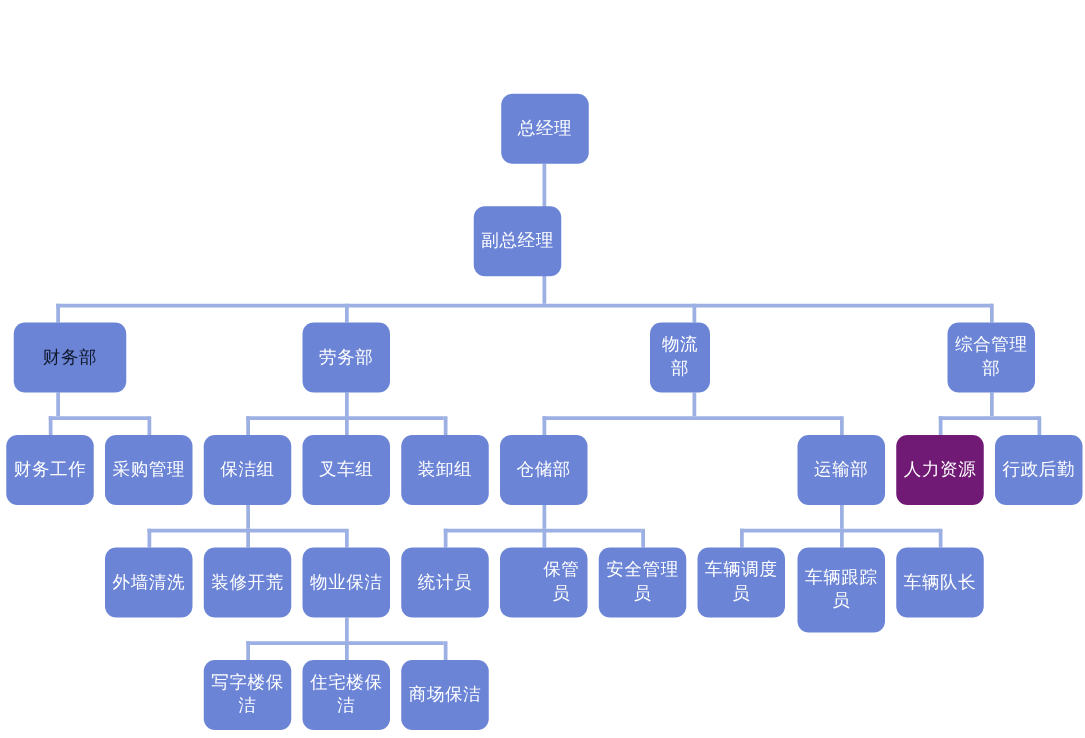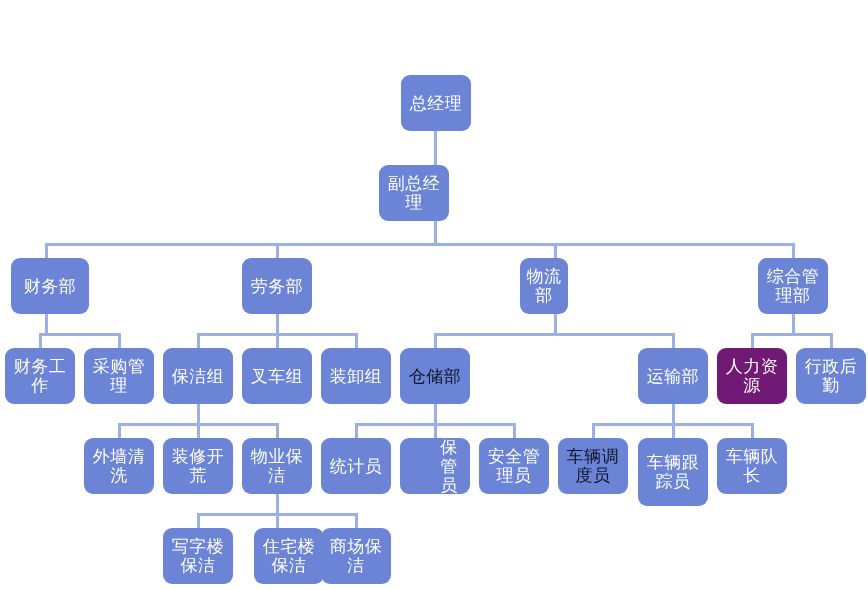--- a/index.html
+++ b/index.html
@@ -20,21 +20,21 @@
   .node {
     position: absolute;
     box-sizing: border-box;
     background: #6b84d6;
     color: #ffffff;
     border-radius: 9px;
     display: flex;
     align-items: center;
     justify-content: center;
     text-align: center;
-    font-size: 17px;
+    font-size: 14px;
     line-height: 19px;
     letter-spacing: 0.5px;
     padding: 2px 4px;
     -webkit-font-smoothing: none;
   }
   .node span {
     display: block;
     width: 100%;
     word-break: break-all;
   }
@@ -95,21 +95,21 @@
       <div class="conn v" style="background: rgb(157, 176, 228); left: 276px; top: 513px; height: 15px;"></div>
       <div class="conn v" style="background: rgb(157, 176, 228); left: 355px; top: 513px; height: 15px;"></div>
     </div>
   <div id="node-layer">
       <div class="node" style="left: 401px; top: 75px; width: 70px; height: 56px; background: rgb(107, 132, 214); color: rgb(255, 255, 255);">
         <span>总经理</span>
       </div>
       <div class="node" style="left: 356px; top: 165px; width: 70px; height: 56px; background: rgb(107, 132, 214); color: rgb(255, 255, 255); margin-left: 23px;">
         <span>副总经理</span>
       </div>
-      <div class="node" style="left: 11px; top: 258px; width: 78px; height: 56px; background: rgb(107, 132, 214); color: #ffffff;">
+      <div class="node" style="left: 11px; top: 258px; width: 90px; height: 56px; background: rgb(107, 132, 214); color: #0f172a;">
         <span>财务部</span>
       </div>
       <div class="node" style="left: 242px; top: 258px; width: 70px; height: 56px; background: rgb(107, 132, 214); color: rgb(255, 255, 255);">
         <span>劳务部</span>
       </div>
       <div class="node" style="left: 520px; top: 258px; width: 48px; height: 56px; background: rgb(107, 132, 214); color: rgb(255, 255, 255);">
         <span>物流部</span>
       </div>
       <div class="node" style="left: 758px; top: 258px; width: 70px; height: 56px; background: rgb(107, 132, 214); color: rgb(255, 255, 255);">
         <span>综合管理部</span>
@@ -122,21 +122,21 @@
       </div>
       <div class="node" style="left: 163px; top: 348px; width: 70px; height: 56px; background: rgb(107, 132, 214); color: rgb(255, 255, 255);">
         <span>保洁组</span>
       </div>
       <div class="node" style="left: 242px; top: 348px; width: 70px; height: 56px; background: rgb(107, 132, 214); color: rgb(255, 255, 255);">
         <span>叉车组</span>
       </div>
       <div class="node" style="left: 321px; top: 348px; width: 70px; height: 56px; background: rgb(107, 132, 214); color: rgb(255, 255, 255);">
         <span>装卸组</span>
       </div>
-      <div class="node" style="left: 400px; top: 348px; width: 70px; height: 56px; background: rgb(107, 132, 214); color: #0f172a;">
+      <div class="node" style="left: 400px; top: 348px; width: 70px; height: 56px; background: rgb(107, 132, 214); color: #ffffff;">
         <span>仓储部</span>
       </div>
       <div class="node" style="left: 638px; top: 348px; width: 70px; height: 56px; background: rgb(107, 132, 214); color: rgb(255, 255, 255);">
         <span>运输部</span>
       </div>
       <div class="node" style="left: 717px; top: 348px; width: 70px; height: 56px; background: #701a75; color: rgb(255, 255, 255);">
         <span>人力资源</span>
       </div>
       <div class="node" style="left: 796px; top: 348px; width: 70px; height: 56px; background: rgb(107, 132, 214); color: rgb(255, 255, 255);">
         <span>行政后勤</span>
@@ -152,32 +152,32 @@
       </div>
       <div class="node" style="left: 321px; top: 438px; width: 70px; height: 56px; background: rgb(107, 132, 214); color: rgb(255, 255, 255);">
         <span>统计员</span>
       </div>
       <div class="node" style="left: 400px; top: 438px; width: 70px; height: 56px; background: rgb(107, 132, 214); color: rgb(255, 255, 255); padding-left: 32px;">
         <span>保管员</span>
       </div>
       <div class="node" style="left: 479px; top: 438px; width: 70px; height: 56px; background: rgb(107, 132, 214); color: rgb(255, 255, 255);">
         <span>安全管理员</span>
       </div>
-      <div class="node" style="left: 558px; top: 438px; width: 70px; height: 56px; background: rgb(107, 132, 214); color: #0f172a;">
+      <div class="node" style="left: 558px; top: 438px; width: 70px; height: 56px; background: rgb(107, 132, 214); color: #ffffff;">
         <span>车辆调度员</span>
       </div>
       <div class="node" style="left: 638px; top: 438px; width: 70px; height: 68px; background: rgb(107, 132, 214); color: rgb(255, 255, 255);">
         <span>车辆跟踪员</span>
       </div>
       <div class="node" style="left: 717px; top: 438px; width: 70px; height: 56px; background: rgb(107, 132, 214); color: rgb(255, 255, 255);">
         <span>车辆队长</span>
       </div>
       <div class="node" style="left: 163px; top: 528px; width: 70px; height: 56px; background: rgb(107, 132, 214); color: rgb(255, 255, 255);">
         <span>写字楼保洁</span>
       </div>
-      <div class="node" style="left: 242px; top: 528px; width: 70px; height: 56px; background: rgb(107, 132, 214); color: rgb(255, 255, 255); margin-left: 12px;">
+      <div class="node" style="left: 242px; top: 528px; width: 70px; height: 56px; background: rgb(107, 132, 214); color: rgb(255, 255, 255);">
         <span>住宅楼保洁</span>
       </div>
       <div class="node" style="left: 321px; top: 528px; width: 70px; height: 56px; background: rgb(107, 132, 214); color: rgb(255, 255, 255);">
         <span>商场保洁</span>
       </div>
     </div>
 </div>
 
 </body></html>

